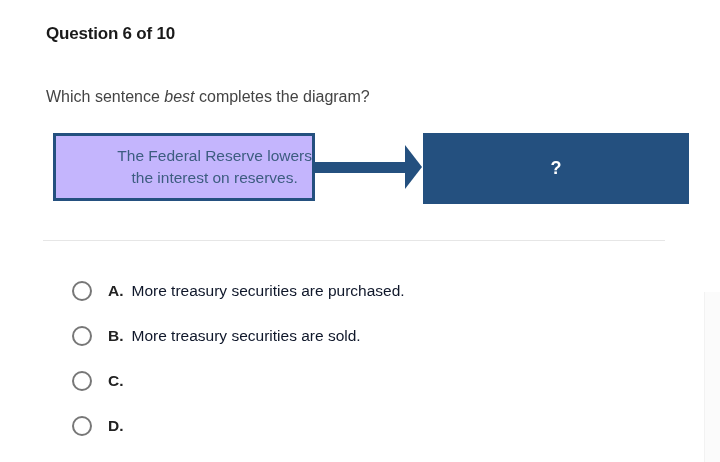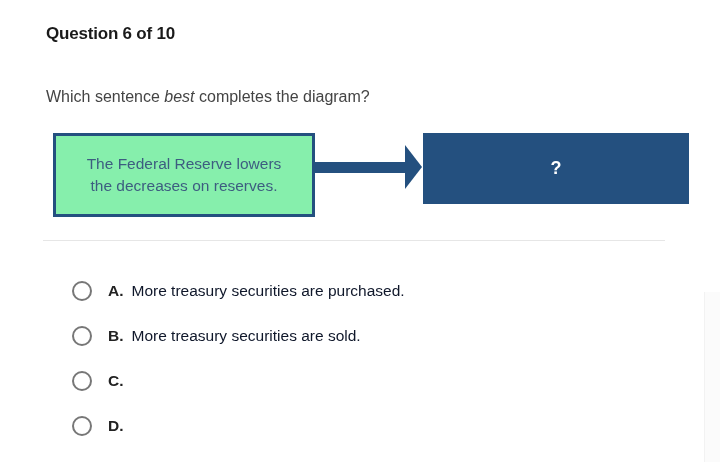--- a/index.html
+++ b/index.html
@@ -15,27 +15,27 @@
     font-size: 17px; font-weight: bold; color: #1a1a1a;
     letter-spacing: -0.2px;
   }
   .prompt {
     position: absolute; left: 46px; top: 72px;
     font-size: 16px; color: #444; margin-top: 16px;
   }
   .prompt em { font-style: italic; }
   .box-left {
     position: absolute; left: 53px; top: 133px;
-    width: 262px; height: 84px;
+    width: 262px; height: 68px;
     border: 3px solid #24507f;
     box-sizing: border-box;
-    display: flex; align-items: center; justify-content: center;
+    display: flex; align-items: center; justify-content: flex-end;
     text-align: center;
     color: #3d5d80; font-size: 15.5px; line-height: 22px;
-    background: #86efac;
+    background: #c4b5fd;
   }
   .arrow-shaft {
     position: absolute; left: 315px; top: 162px;
     width: 96px; height: 11px; background: #24507f;
   }
   .arrow-head {
     position: absolute; left: 405px; top: 145px;
     width: 0; height: 0;
     border-top: 22px solid transparent;
     border-bottom: 22px solid transparent;
@@ -73,21 +73,21 @@
 </head>
 <body>
 
 <div class="q-title">Question 6 of 10</div>
 
 <div class="prompt"><span>Which sentence </span><em>best</em><span> completes the diagram?</span></div>
 
 <div class="box-left">
   <div>
     <div>The Federal Reserve lowers</div>
-    <div>the decreases on reserves.</div>
+    <div>the interest on reserves.</div>
   </div>
 </div>
 <div class="arrow-shaft"></div>
 <div class="arrow-head"></div>
 <div class="box-right">
   <span>?</span>
 </div>
 
 <div class="divider"></div>
 

